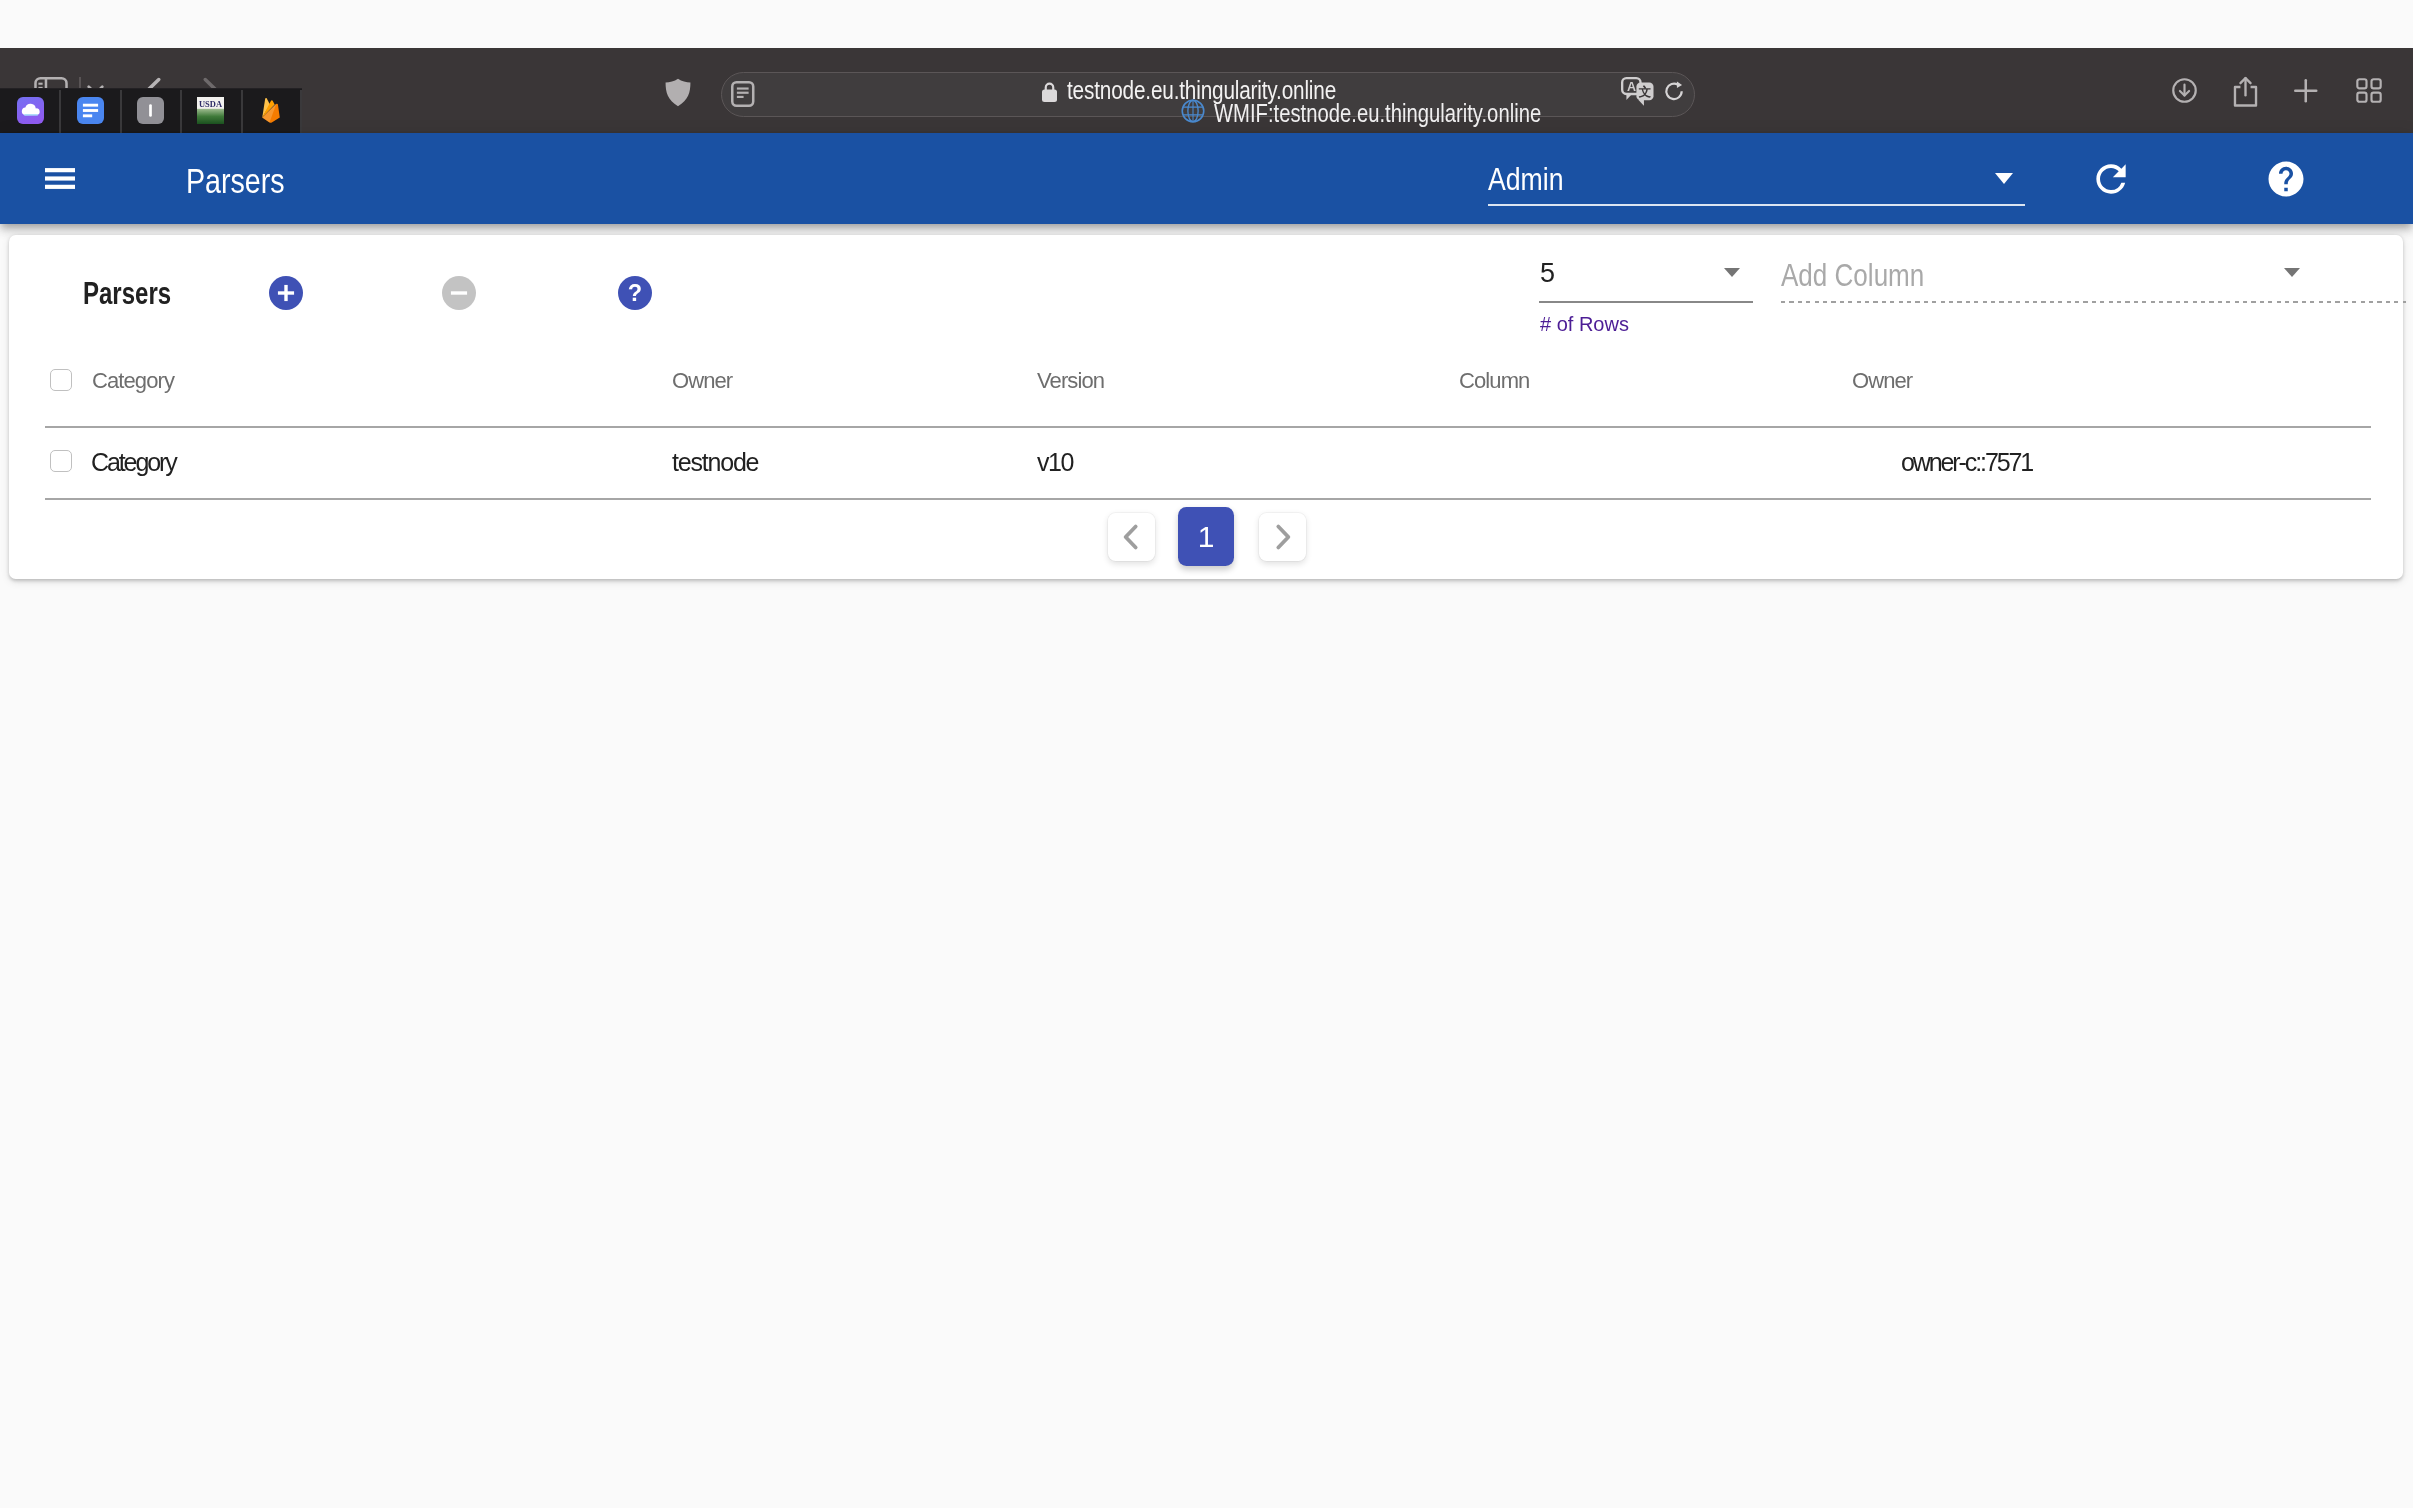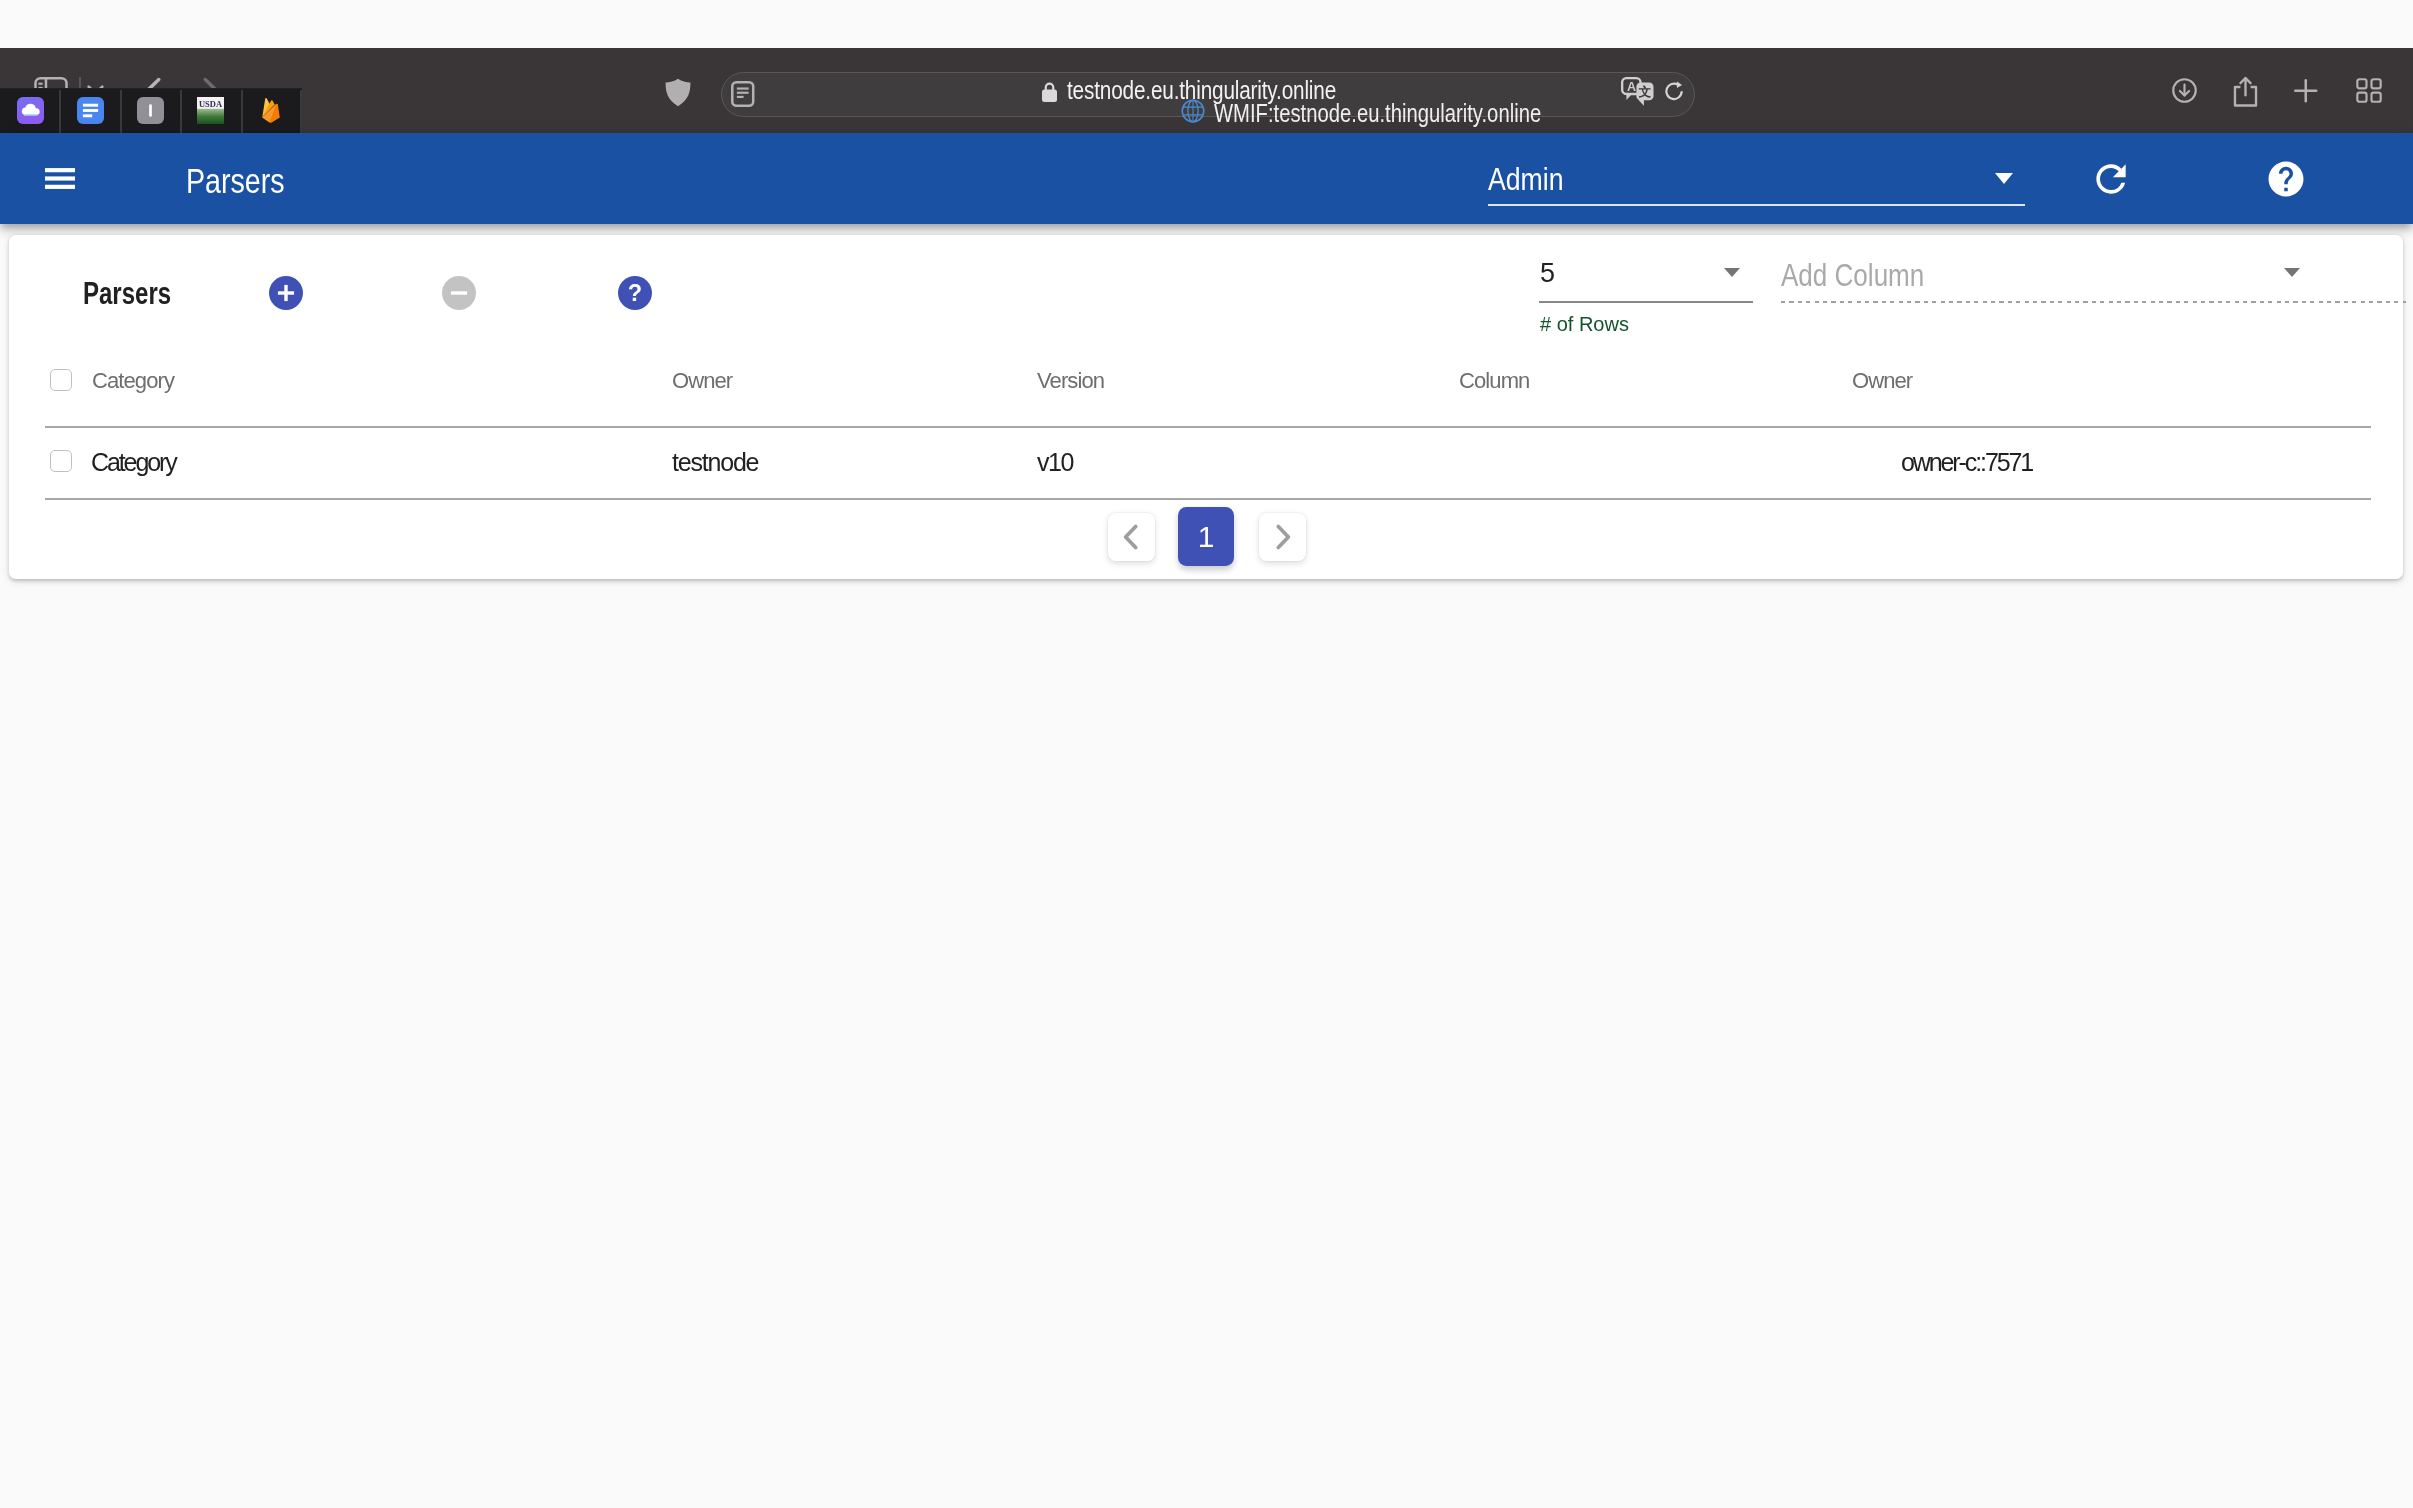--- a/index.html
+++ b/index.html
@@ -17,21 +17,21 @@
 #apptitle { position:absolute; top:133px; left:186px; width:335px; height:91px; line-height:96px; font-size:35px; color:#fff; transform:scaleX(0.818); transform-origin:0 50%; }
 #adminsel { position:absolute; top:133px; left:1488px; font-size:31px; color:#fff; height:91px; line-height:94px; transform:scaleX(0.86); transform-origin:0 50%; }
 #adminline { position:absolute; top:204px; left:1488px; width:537px; height:1.7px; background:rgba(255,255,255,0.85); }
 
 #card { position:absolute; top:235px; left:9.2px; width:2394px; height:344px; background:#fff; border-radius:6.7px; box-shadow:0 1.7px 3.4px rgba(0,0,0,0.18), 0 2.5px 8.4px rgba(0,0,0,0.10); }
 #cardtitle { position:absolute; top:282px; left:83px; font-size:32px; font-weight:bold; color:#212121; line-height:22.6px; transform:scaleX(0.75); transform-origin:0 50%; }
 .fab { position:absolute; width:34px; height:34px; border-radius:50%; top:276px; }
 .fab.blue { background:#3f51b5; }
 .fab.gray { background:#c3c3c3; }
 .num5 { position:absolute; left:1540px; top:258px; font-size:27px; color:#212121; }
-.rowslbl { position:absolute; left:1540px; top:313px; font-size:20px; color:#14532d; }
+.rowslbl { position:absolute; left:1540px; top:313px; font-size:20px; color:#4c1d95; }
 .solidline { position:absolute; left:1539px; top:301px; width:214px; height:1.7px; background:#888; }
 .addcol { position:absolute; left:1781px; top:258px; font-size:31px; color:#a9a9a9; transform:scaleX(0.84); transform-origin:0 50%; }
 .dashline { position:absolute; left:1781px; top:301px; width:625px; height:1.7px; background-image:repeating-linear-gradient(90deg,#a0a0a0 0 4.2px,transparent 4.2px 8.4px); }
 .tri { position:absolute; width:0; height:0; border-left:9.2px solid transparent; border-right:9.2px solid transparent; border-top:10px solid #757575; }
 .cb { position:absolute; width:22px; height:22px; border:1.7px solid #c0c0c0; border-radius:5px; background:#fff; }
 .hcell { position:absolute; top:368px; font-size:22px; color:#6e6e6e; letter-spacing:-0.9px; }
 .bcell { position:absolute; top:448px; font-size:25px; color:#212121; }
 .divider { position:absolute; left:45px; width:2326px; height:1.7px; background:#a6a6a6; }
 .pgbtn { position:absolute; top:513px; width:47px; height:48px; background:#fff; border-radius:7.5px; box-shadow:0 0 0 0.8px rgba(0,0,0,0.045), 0 2.5px 5.9px rgba(0,0,0,0.12); }
 #pgactive { position:absolute; top:507px; left:1178px; width:56px; height:59px; background:#3f51b5; border-radius:8.4px; box-shadow:0 3.4px 6.7px rgba(0,0,0,0.2); color:#fff; font-size:30px; text-align:center; line-height:59px; }

